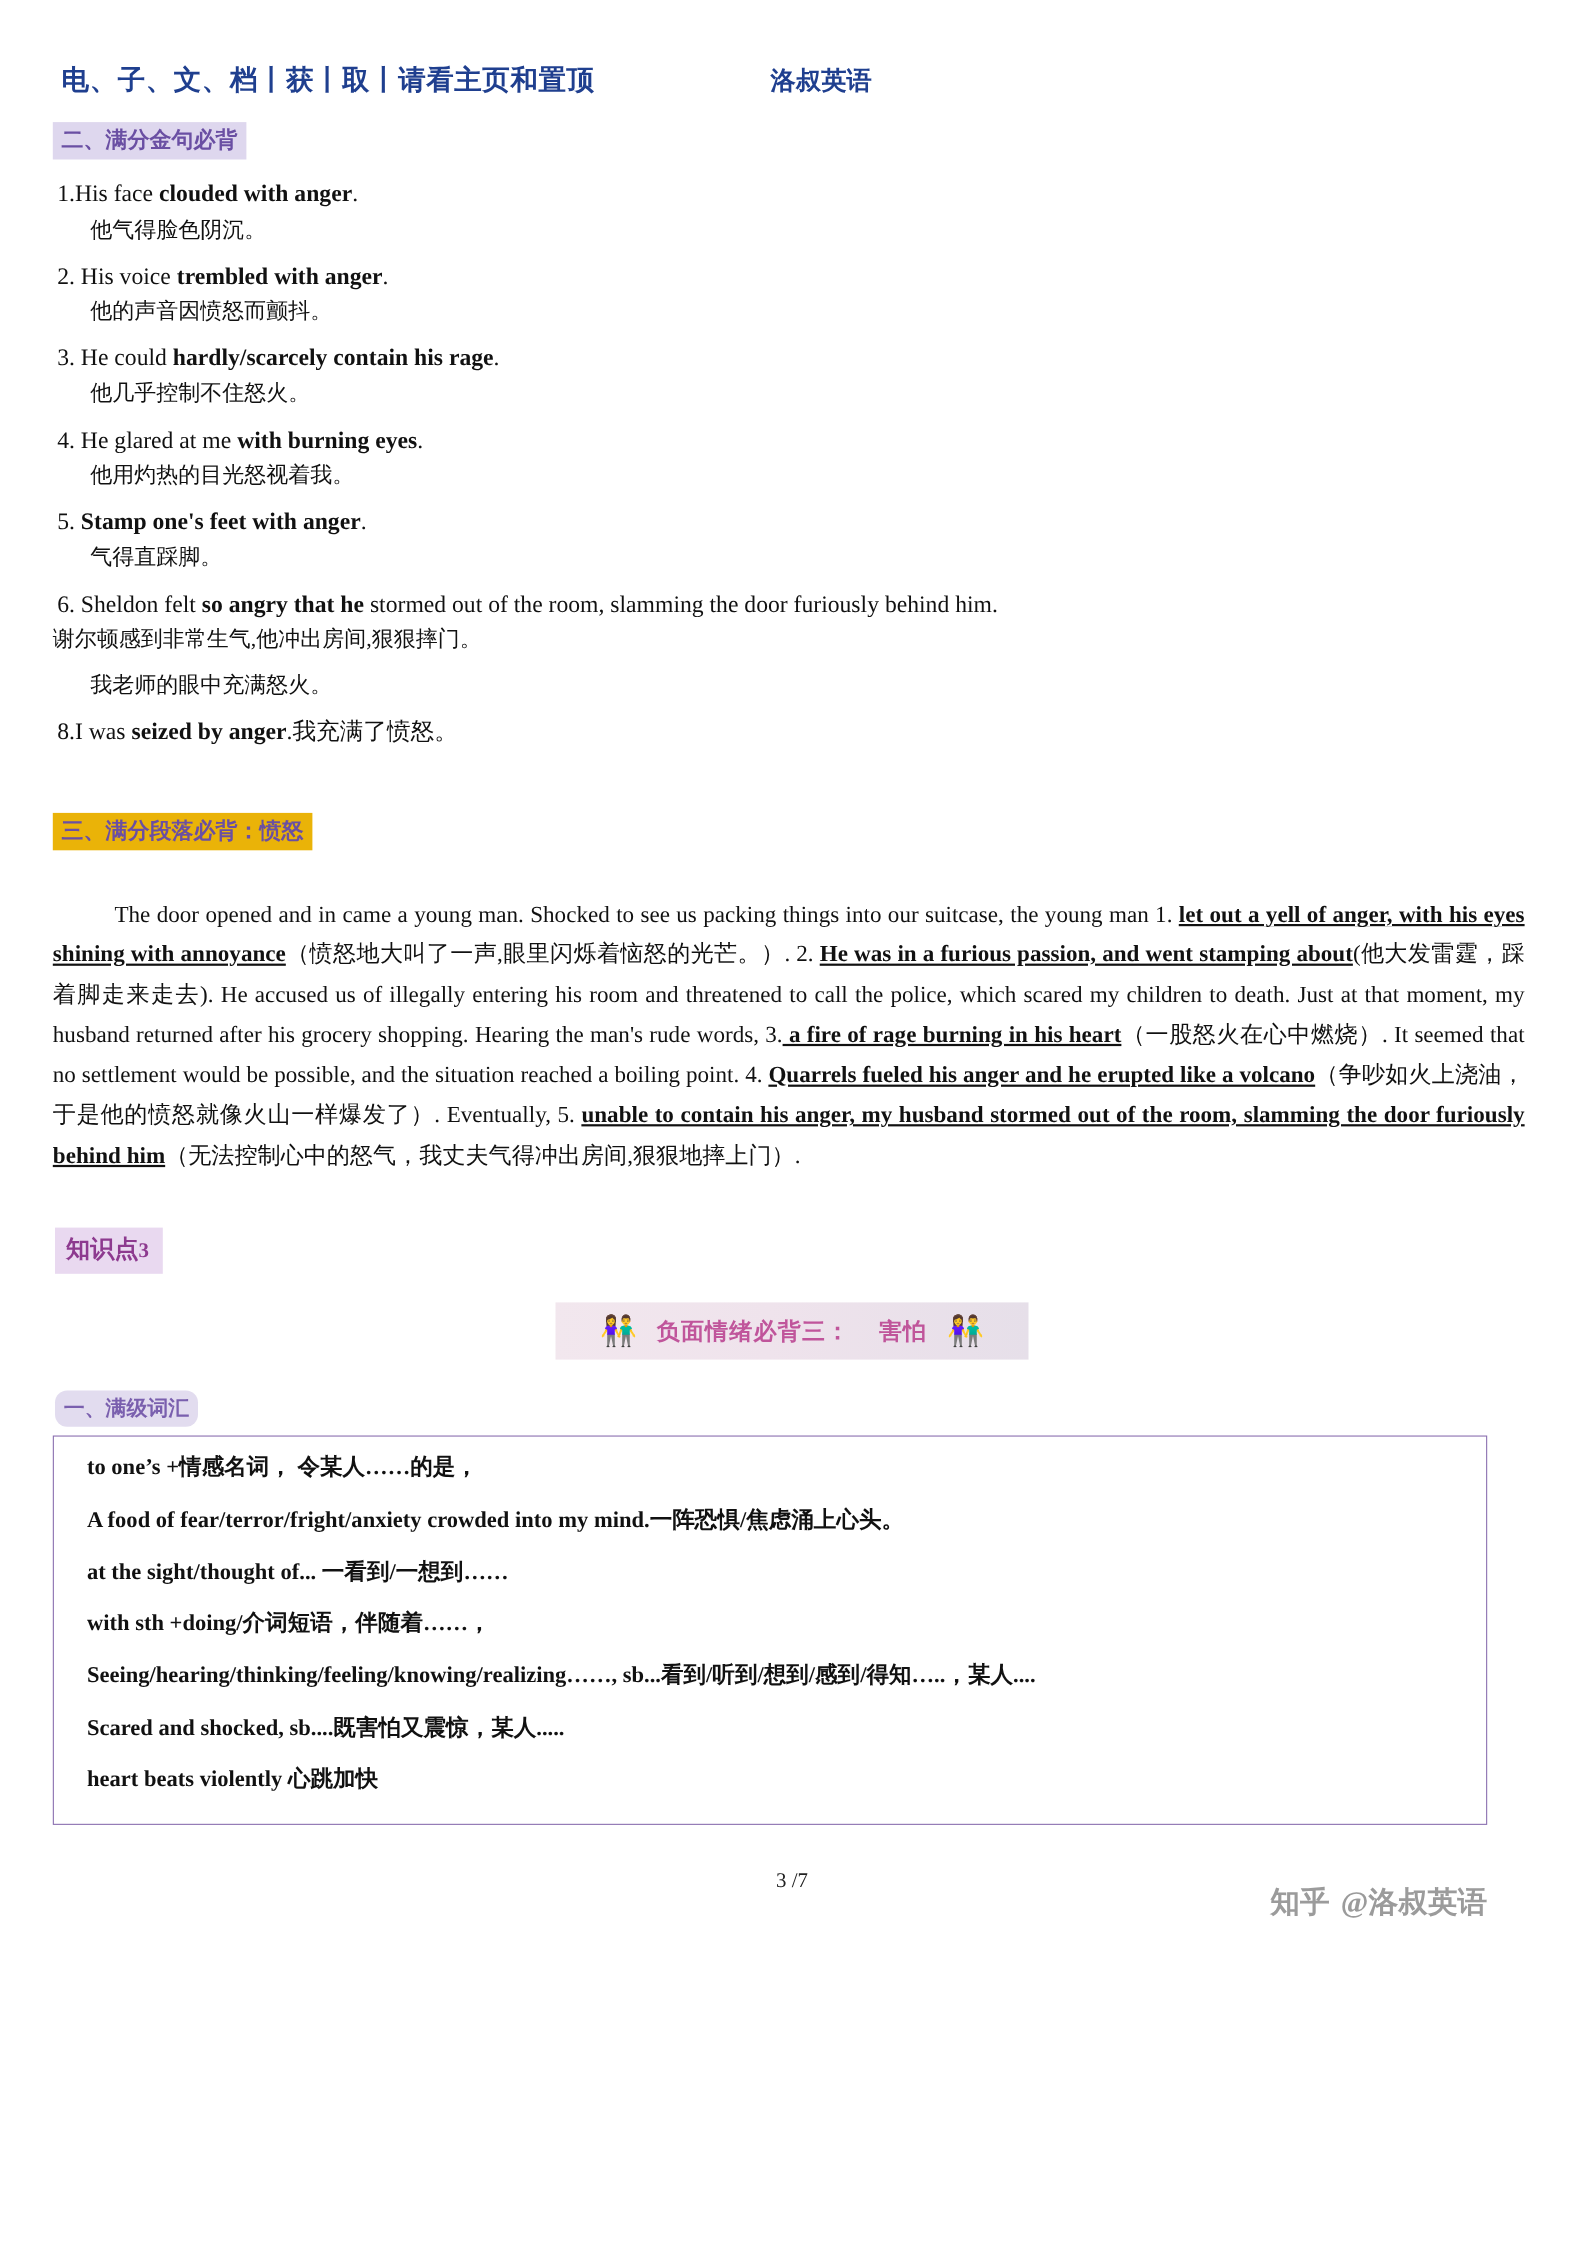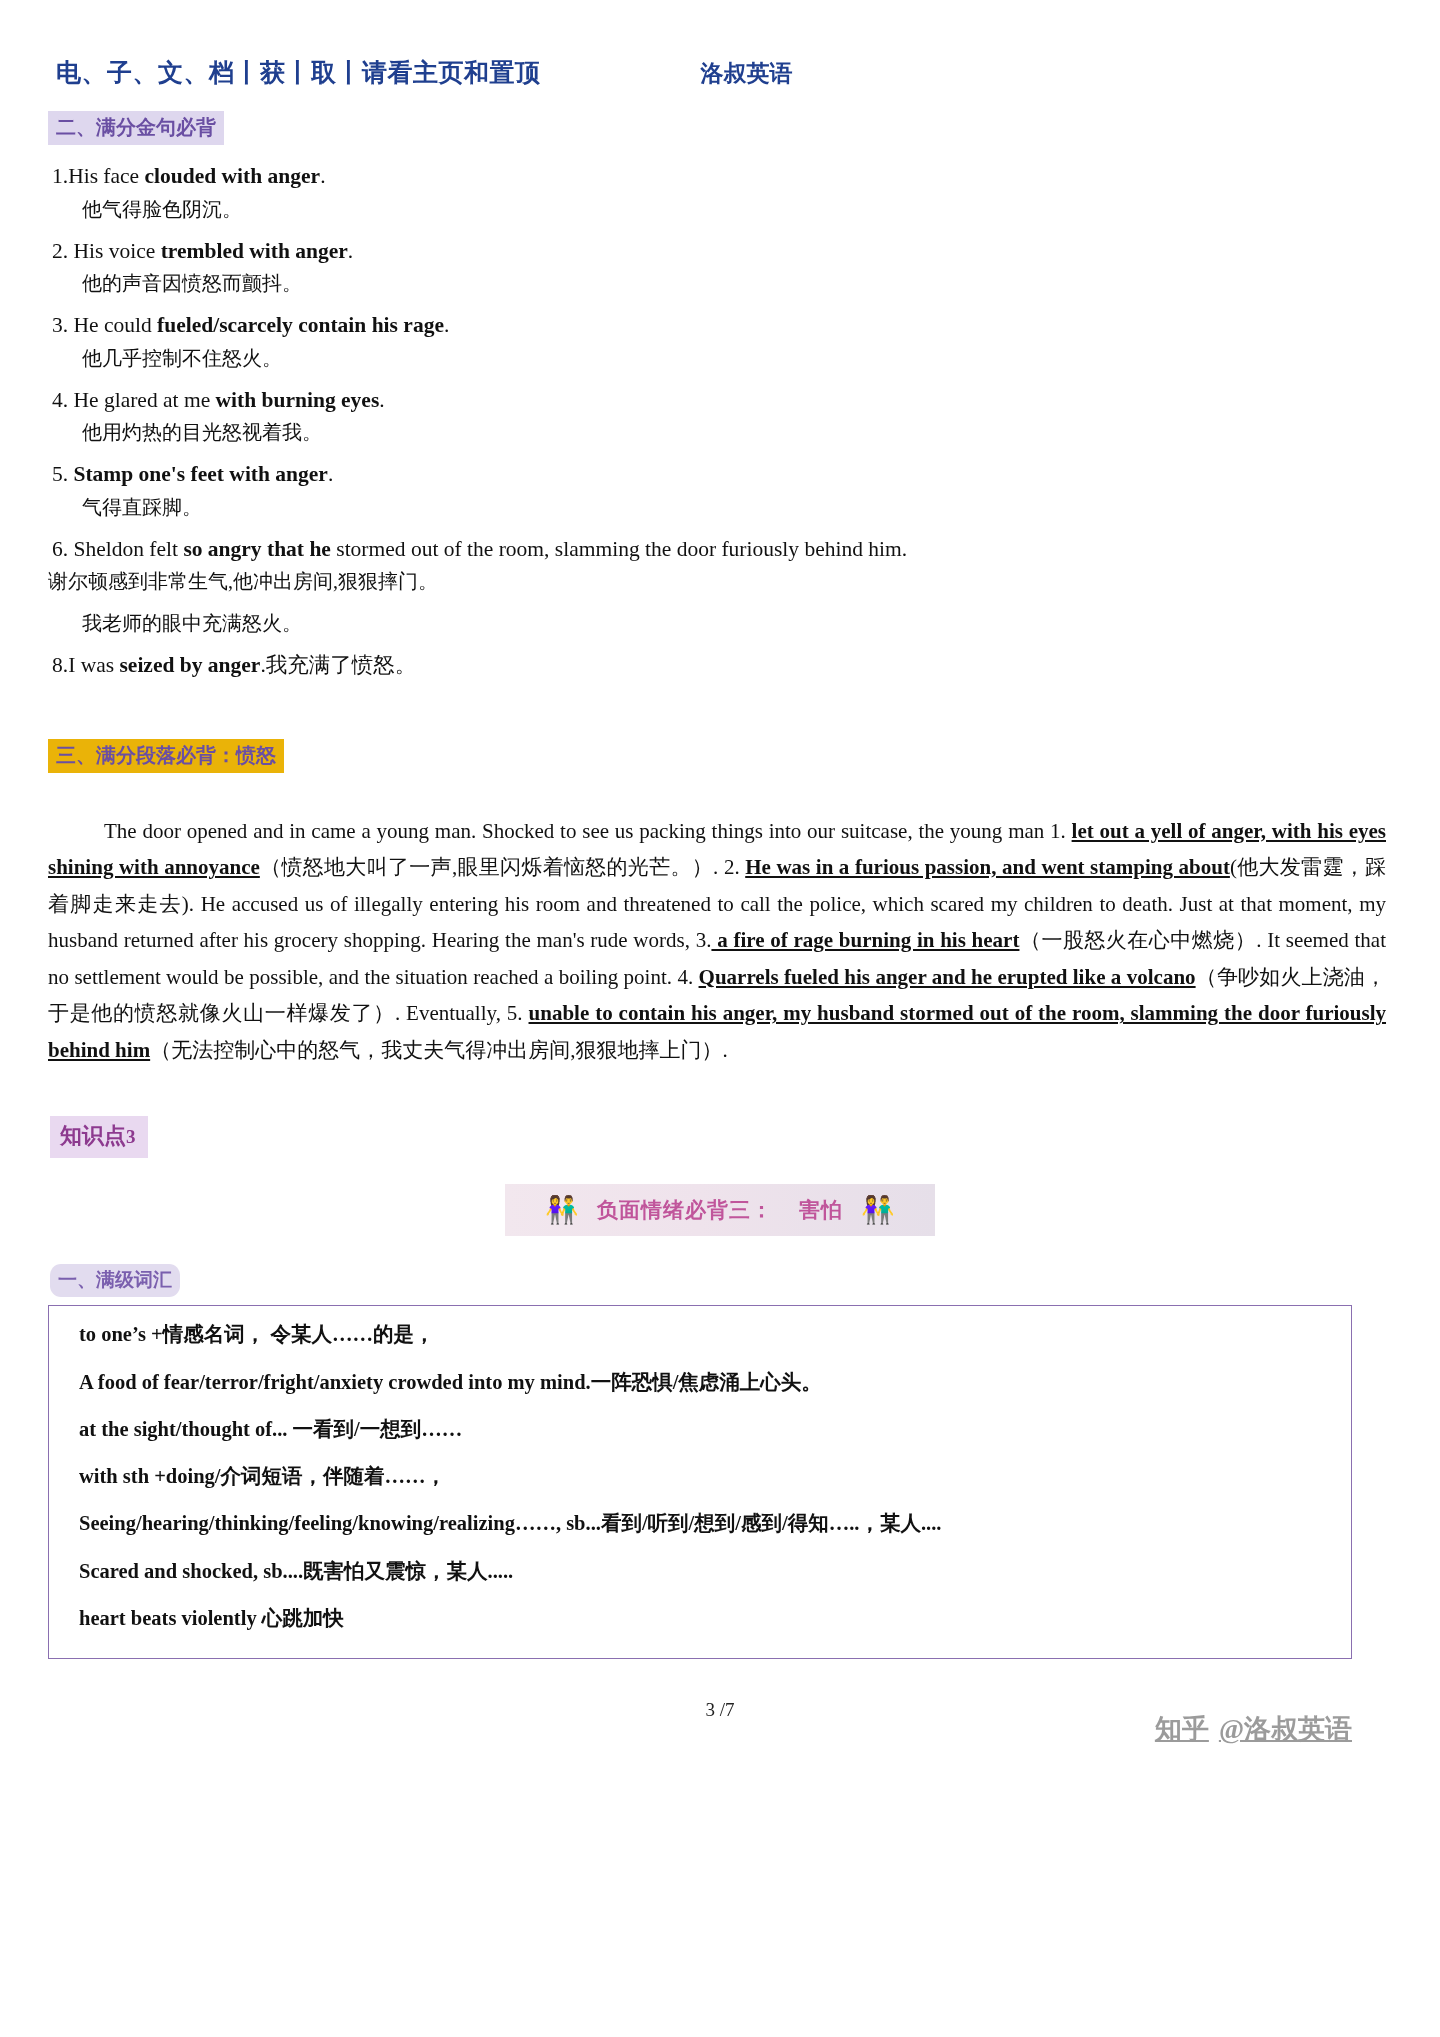--- a/index.html
+++ b/index.html
@@ -160,21 +160,20 @@
   .watermark {
     position: absolute;
     right: 40px;
     bottom: 6px;
     display: flex;
     align-items: center;
     gap: 10px;
     color: #9b9b9b;
     font-size: 27px;
     font-weight: bold;
-    text-decoration: underline;
   }
   .watermark .zh-logo {
     display: inline-block;
     font-size: 27px;
     color: #9b9b9b;
     font-weight: bold;
   }
 </style>
 </head>
 <body>
@@ -197,21 +196,21 @@
       <span>1.</span><span>His face </span><b>clouded with anger</b><span>.</span>
     </div>
     <div class="s-trans">他气得脸色阴沉。</div>
 
     <div class="s-line">
       <span>2.</span><span> His voice </span><b>trembled with anger</b><span>.</span>
     </div>
     <div class="s-trans">他的声音因愤怒而颤抖。</div>
 
     <div class="s-line">
-      <span>3.</span><span> He could </span><b>fueled/scarcely contain his rage</b><span>.</span>
+      <span>3.</span><span> He could </span><b>hardly/scarcely contain his rage</b><span>.</span>
     </div>
     <div class="s-trans">他几乎控制不住怒火。</div>
 
     <div class="s-line">
       <span>4.</span><span> He glared at me </span><b>with burning eyes</b><span>.</span>
     </div>
     <div class="s-trans">他用灼热的目光怒视着我。</div>
 
     <div class="s-line">
       <span>5.</span><span> </span><b>Stamp one's feet with anger</b><span>.</span>

